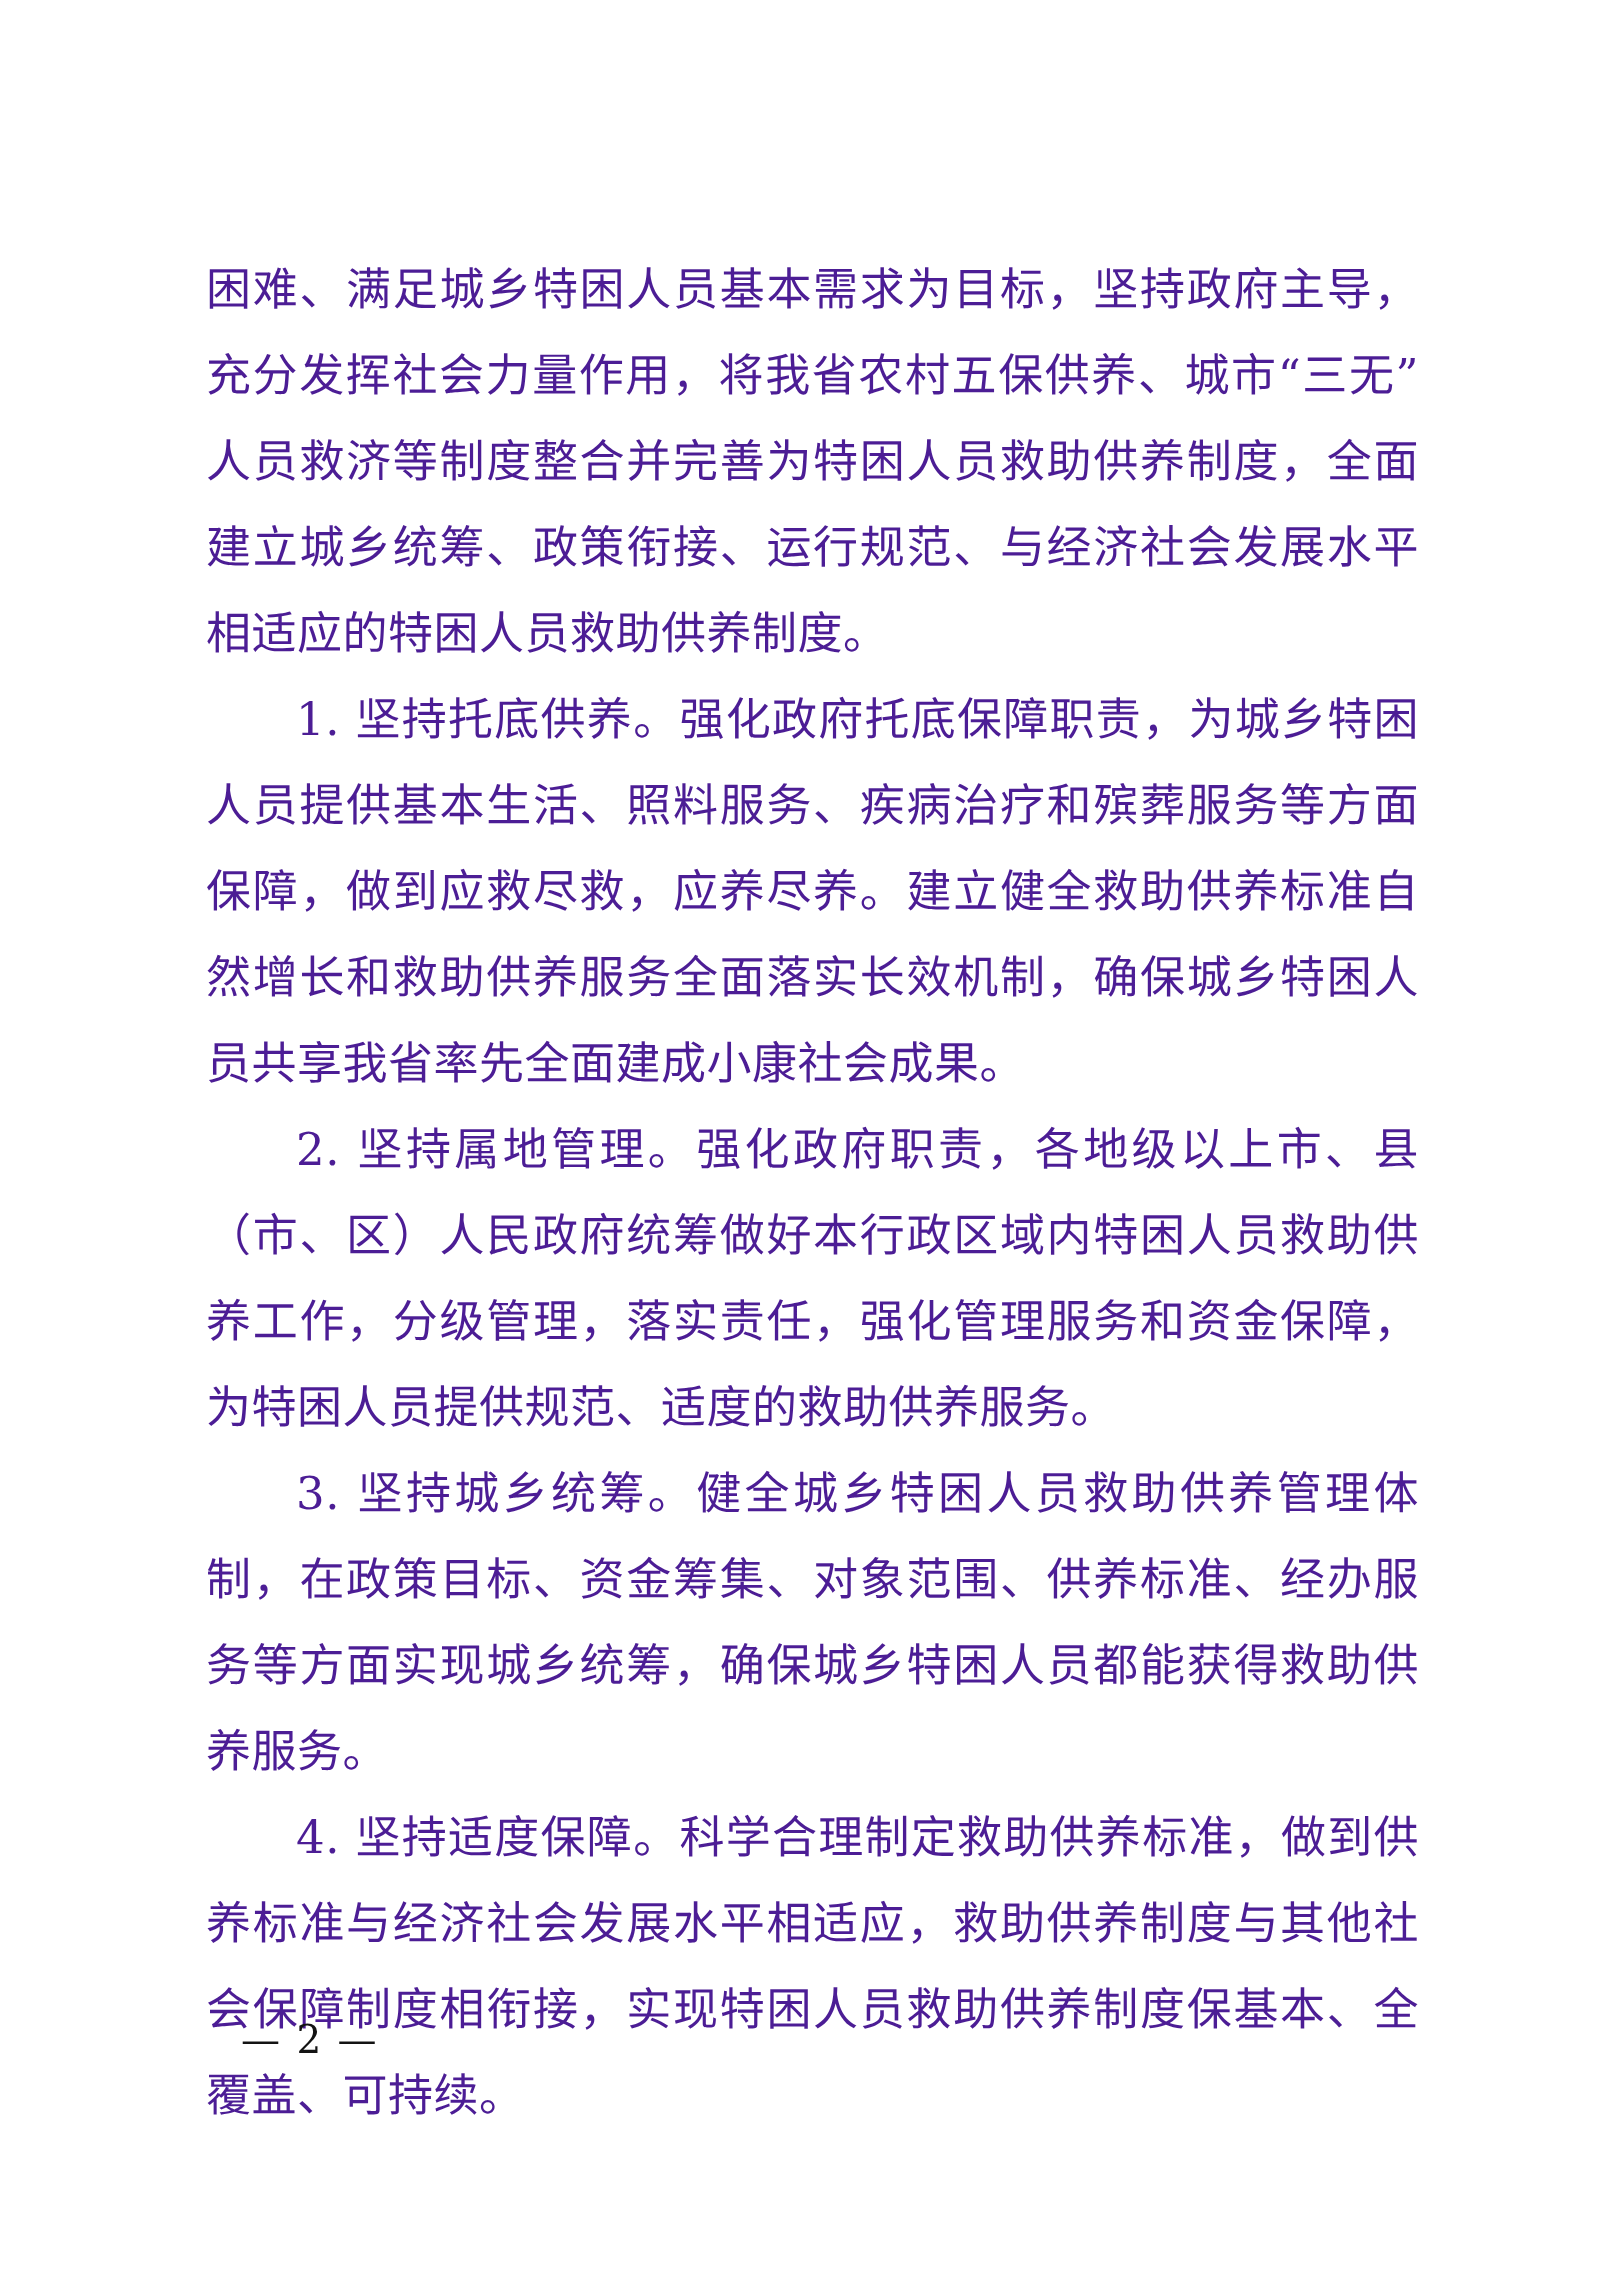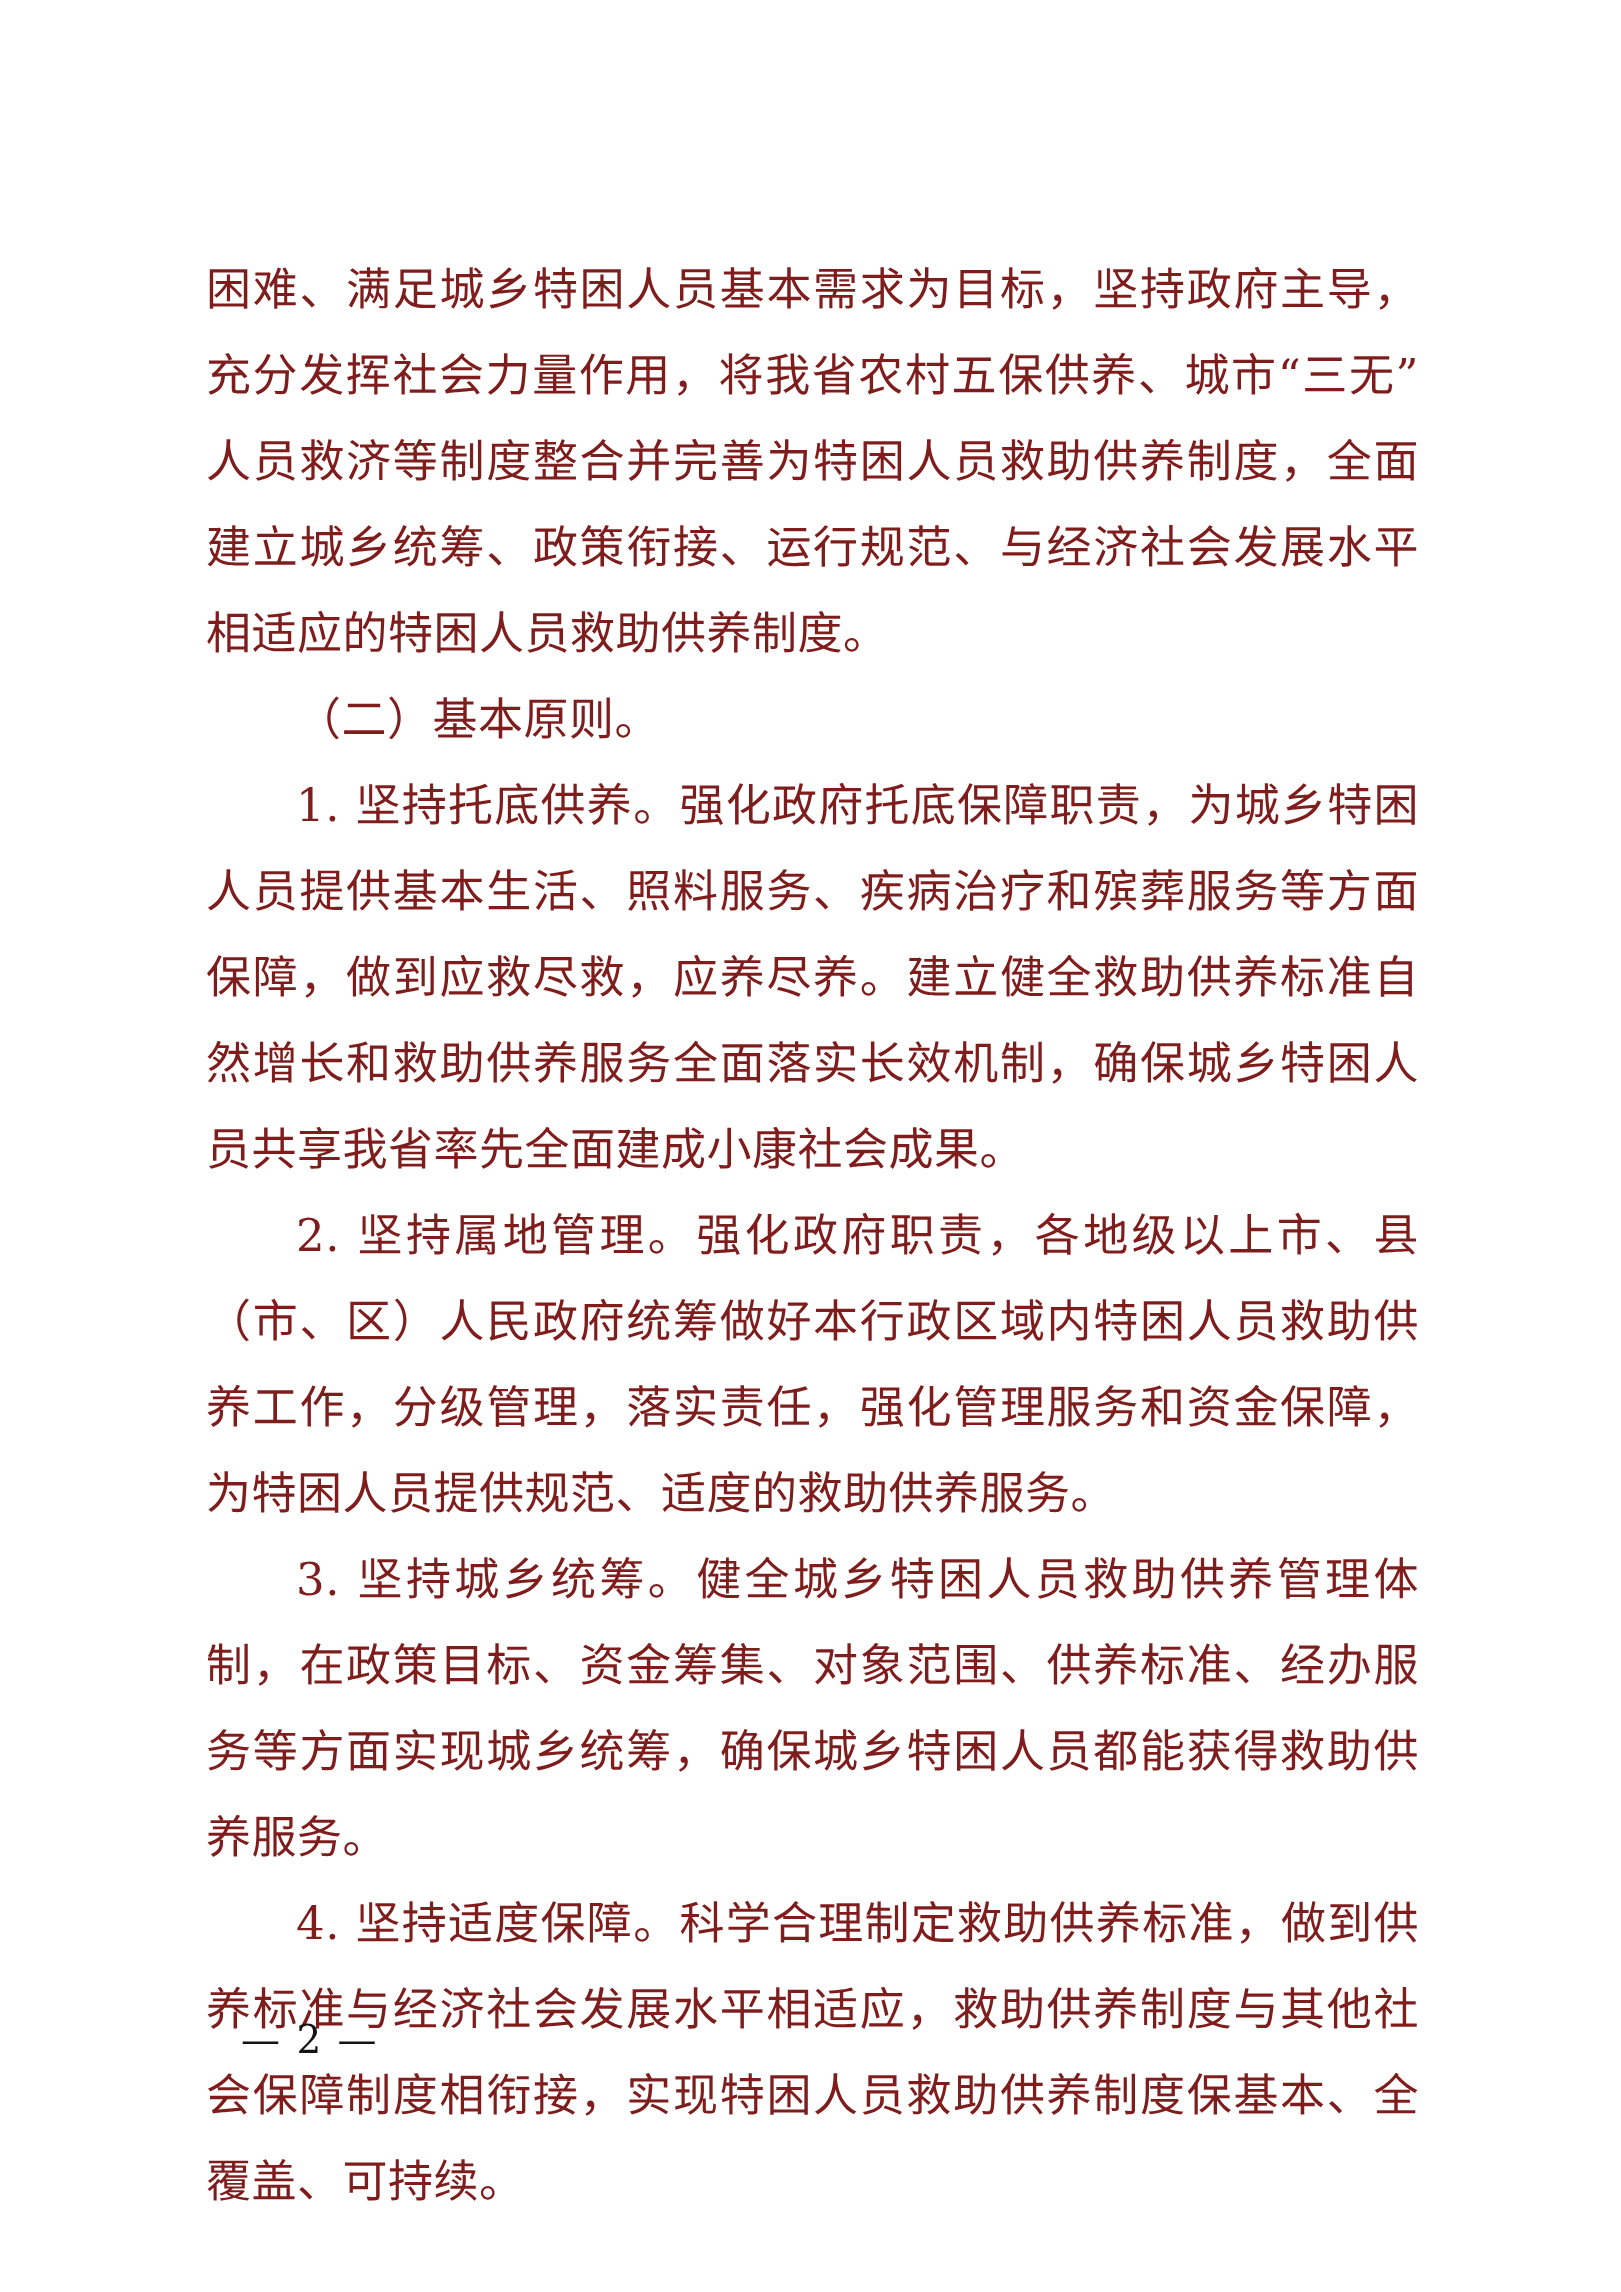--- a/index.html
+++ b/index.html
@@ -24,21 +24,21 @@
     position: absolute;
     left: 206px;
     top: 247px;
     width: 1213px;
   }
 
   .para {
     font-family: "DejaVu Serif", "Liberation Serif", serif;
     font-size: 45px;
     line-height: 86px;
-    color: #7f1d1d;
+    color: #4c1d95;
     text-align: justify;
     text-justify: inter-character;
     letter-spacing: 0.5px;
     margin: 0 0 0 0;
     word-break: break-all;
     -webkit-font-smoothing: antialiased;
   }
 
   
   .para.cont {
@@ -75,21 +75,20 @@
 </style>
 </head>
 <body>
 
 <div class="page">
 
   <div class="doc-body">
 
     <p class="para cont">困难、满足城乡特困人员基本需求为目标，坚持政府主导，充分发挥社会力量作用，将我省农村五保供养、城市“三无”人员救济等制度整合并完善为特困人员救助供养制度，全面建立城乡统筹、政策衔接、运行规范、与经济社会发展水平相适应的特困人员救助供养制度。</p>
 
-    <p class="para indent">（二）基本原则。</p>
 
     <p class="para indent">1. 坚持托底供养。强化政府托底保障职责，为城乡特困人员提供基本生活、照料服务、疾病治疗和殡葬服务等方面保障，做到应救尽救，应养尽养。建立健全救助供养标准自然增长和救助供养服务全面落实长效机制，确保城乡特困人员共享我省率先全面建成小康社会成果。</p>
 
     <p class="para indent">2. 坚持属地管理。强化政府职责，各地级以上市、县（市、区）人民政府统筹做好本行政区域内特困人员救助供养工作，分级管理，落实责任，强化管理服务和资金保障，为特困人员提供规范、适度的救助供养服务。</p>
 
     <p class="para indent">3. 坚持城乡统筹。健全城乡特困人员救助供养管理体制，在政策目标、资金筹集、对象范围、供养标准、经办服务等方面实现城乡统筹，确保城乡特困人员都能获得救助供养服务。</p>
 
     <p class="para indent">4. 坚持适度保障。科学合理制定救助供养标准，做到供养标准与经济社会发展水平相适应，救助供养制度与其他社会保障制度相衔接，实现特困人员救助供养制度保基本、全覆盖、可持续。</p>
 
   </div>

